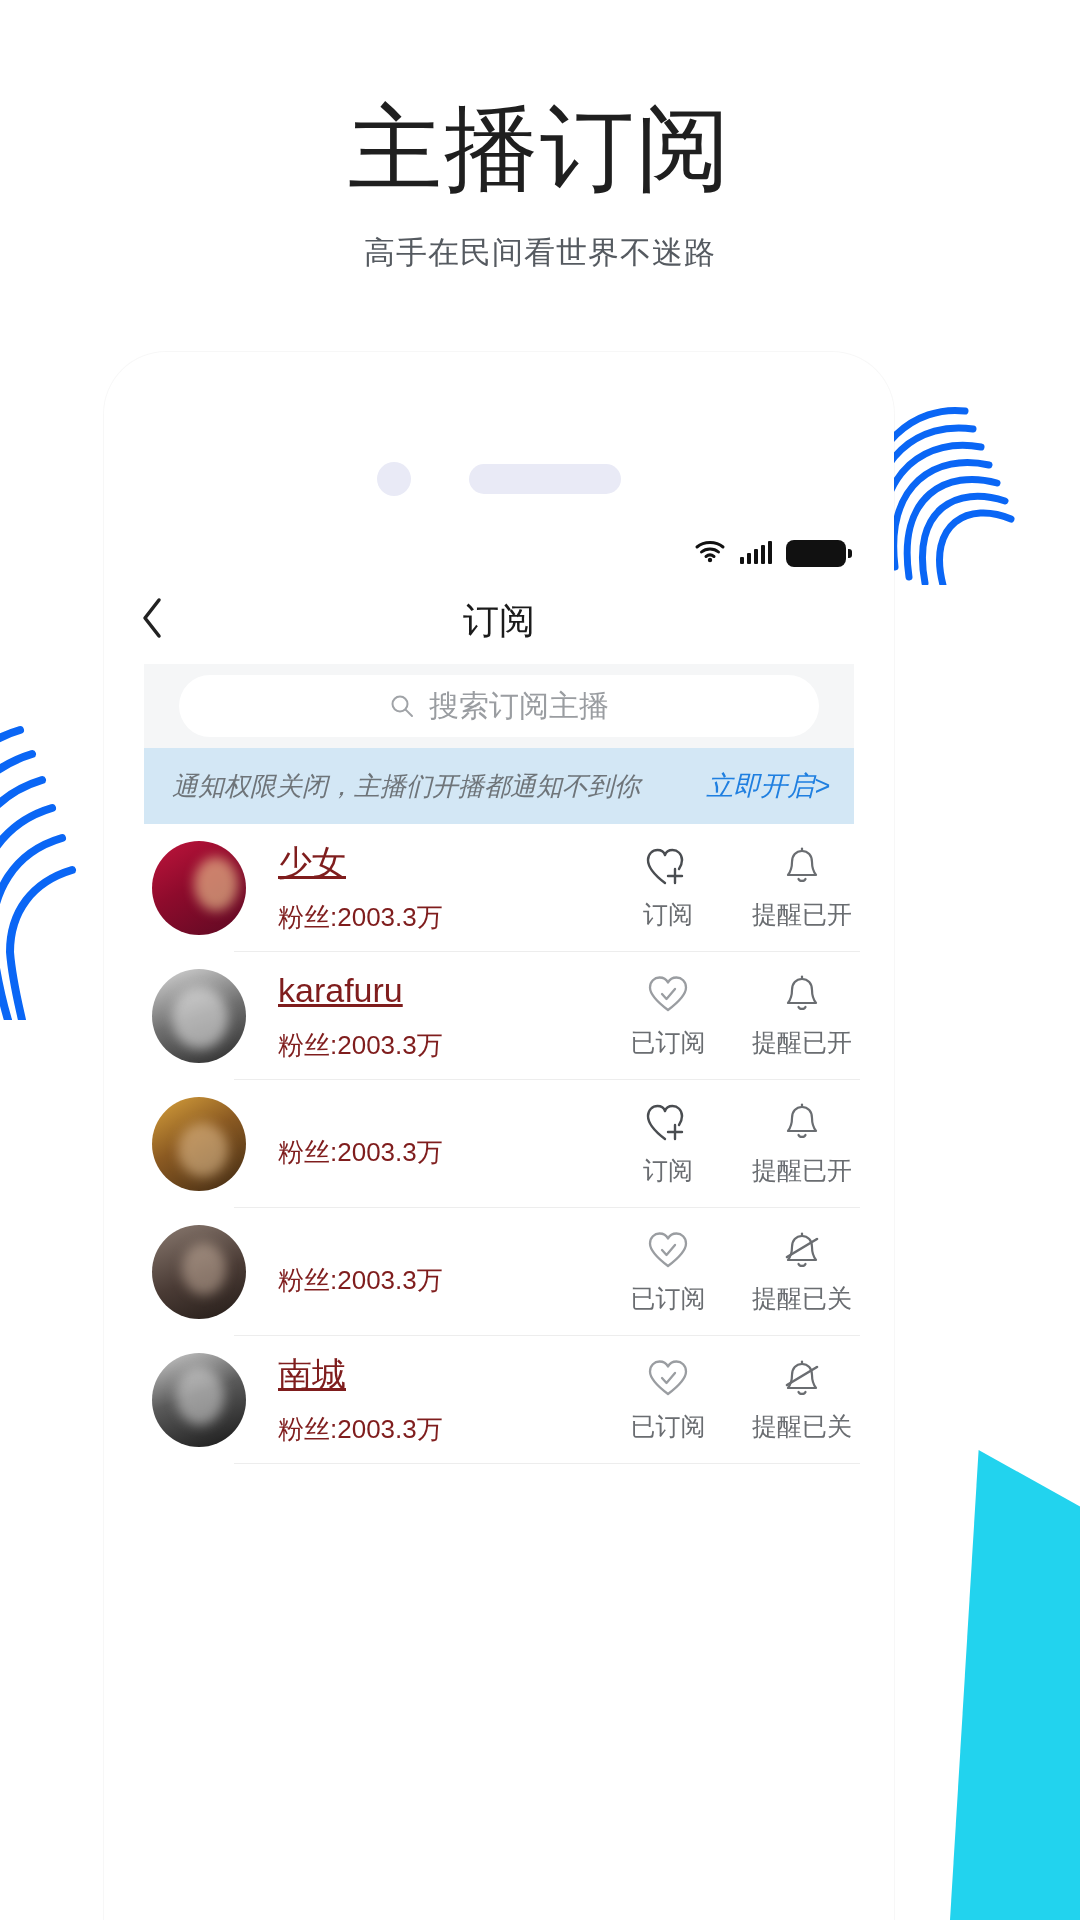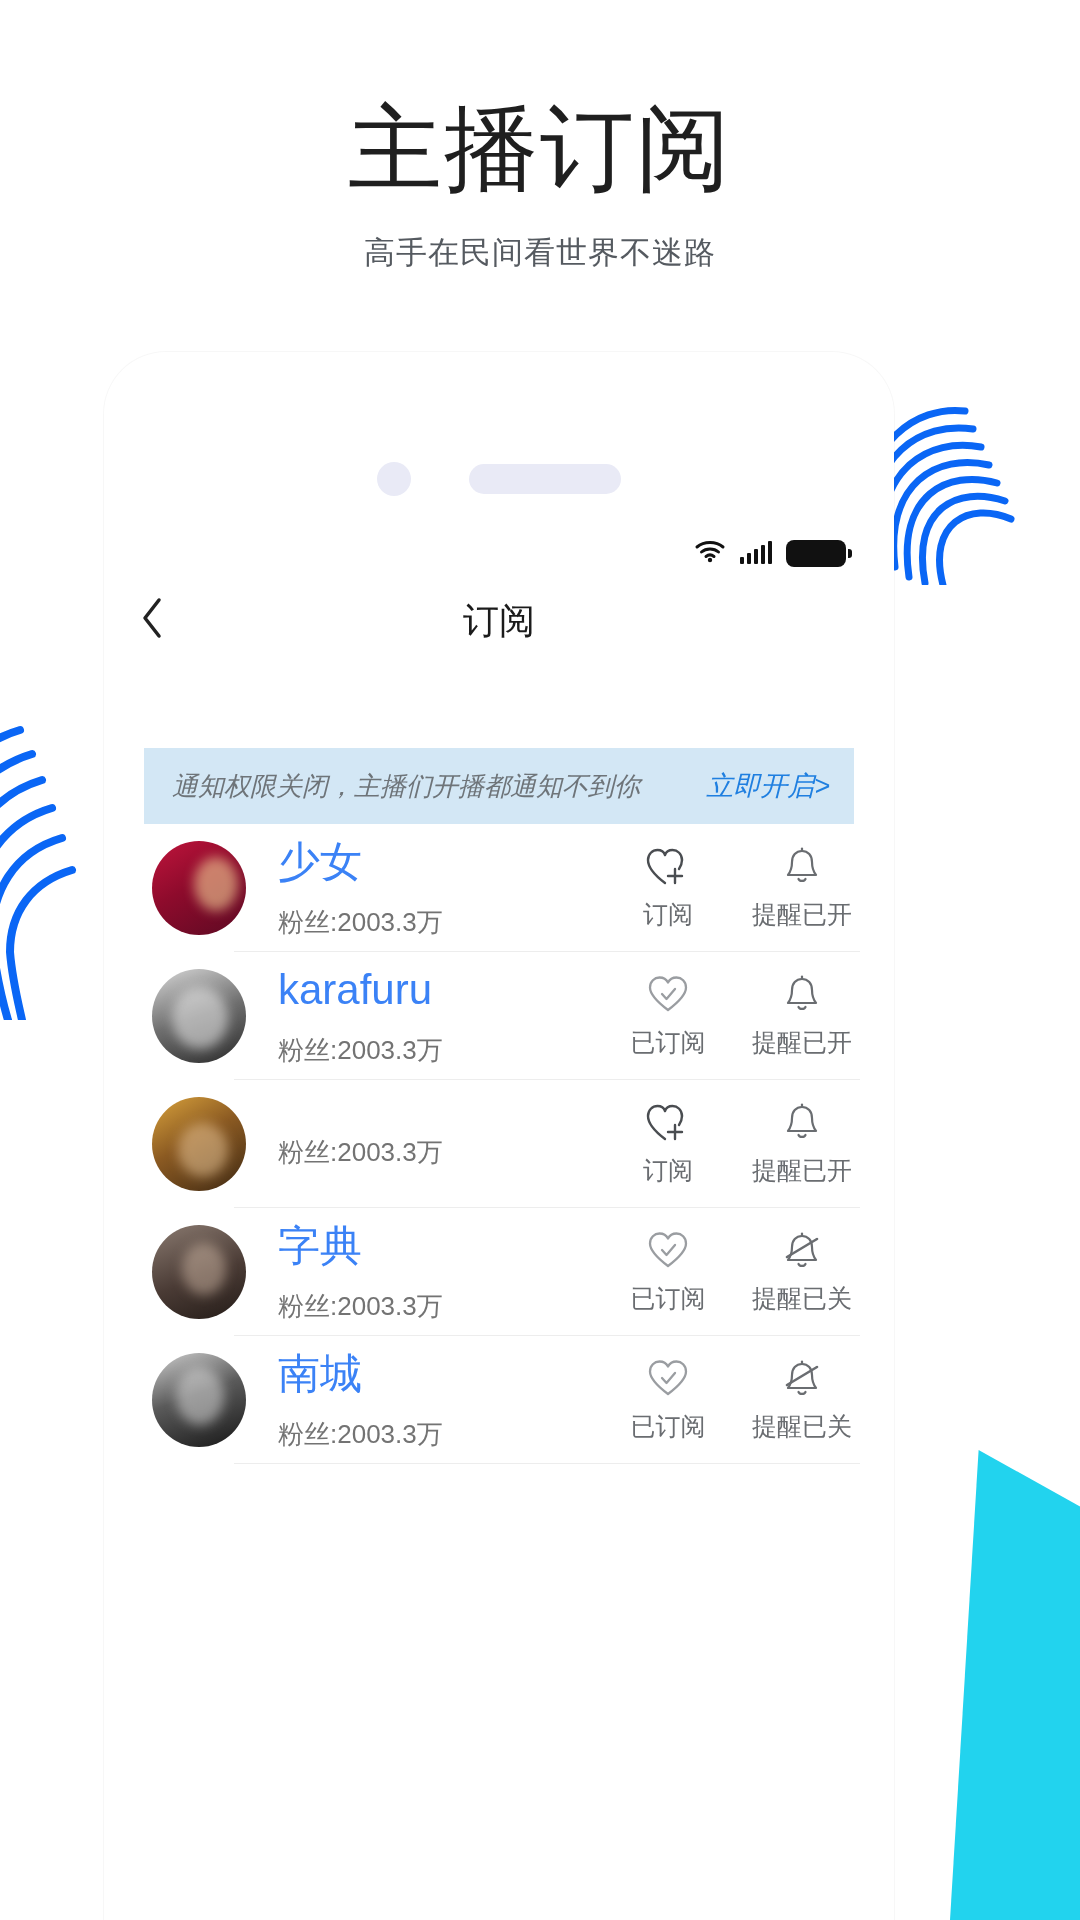--- a/index.html
+++ b/index.html
@@ -137,22 +137,22 @@
   }
   .row::after{
     content:""; position:absolute; left:130px; right:34px; bottom:0;
     height:1px; background:#ededed;
   }
   .avatar {
     width:94px; height:94px; border-radius:50%;
     flex:0 0 94px; overflow:hidden; position:relative;
   }
   .meta { flex:1; padding-left:32px; }
-  .uname { font-size:42px; color:#3b82f6; line-height:1.25; }
-  .fans { font-size:26px; color:#737373; margin-top:16px; }
+  .uname { font-size:34px; color:#7f1d1d; line-height:1.25;text-decoration:underline; }
+  .fans { font-size:26px; color:#7f1d1d; margin-top:16px; }
 
   .actions { display:flex; gap:18px; }
   .act {
     width:116px; display:flex; flex-direction:column;
     align-items:center; gap:10px; cursor:pointer;
   }
   .act svg { display:block; }
   .act-lbl { font-size:25px; color:#6a6d71; }
 
   
@@ -242,20 +242,31 @@
 
   <div class="navbar">
     <div class="nav-back">
       <svg width="26" height="44" viewBox="0 0 26 44">
         <path d="M20 4 L6 22 L20 40" fill="none" stroke="#222" stroke-width="3.5" stroke-linecap="round" stroke-linejoin="round"></path>
       </svg>
     </div>
     <div class="nav-title">订阅</div>
   </div>
 
+  <div class="search-wrap">
+    <div class="search-box">
+      <span class="mag">
+        <svg width="26" height="26" viewBox="0 0 26 26">
+          <circle cx="11" cy="11" r="7.5" fill="none" stroke="#a0a3a7" stroke-width="2"></circle>
+          <path d="M16.6 16.6 L23 23" stroke="#a0a3a7" stroke-width="2" stroke-linecap="round"></path>
+        </svg>
+      </span>
+      <span class="search-ph">搜索订阅主播</span>
+    </div>
+  </div>
 
   <div class="banner">
     <span class="banner-text">通知权限关闭，主播们开播都通知不到你</span>
     <span class="banner-link">立即开启&gt;</span>
   </div>
 
   <div class="list">
 
     <div class="row">
       <div class="avatar av-g1">
@@ -350,21 +361,20 @@
           <span class="act-lbl">提醒已开</span>
         </div>
       </div>
     </div>
 
     <div class="row">
       <div class="avatar av-g4">
         <div class="av-face av-f4"></div>
       </div>
       <div class="meta">
-        <div class="uname">字典</div>
         <div class="fans">粉丝:2003.3万</div>
       </div>
       <div class="actions">
         <div class="act">
           <span>
             <svg width="46" height="42" viewBox="0 0 46 42">
               <path d="M23 36 C11 27 5 20 5 13.5 C5 7.5 9.5 3.5 14.5 3.5 C18 3.5 21.5 5.5 23 8.5 C24.5 5.5 28 3.5 31.5 3.5 C36.5 3.5 41 7.5 41 13.5 C41 20 35 27 23 36 Z" fill="none" stroke="#9a9da1" stroke-width="2.3" stroke-linejoin="round"></path>
               <path d="M17 20 L21.5 25 L30 15" fill="none" stroke="#9a9da1" stroke-width="2.3" stroke-linecap="round" stroke-linejoin="round"></path>
             </svg>
           </span>

